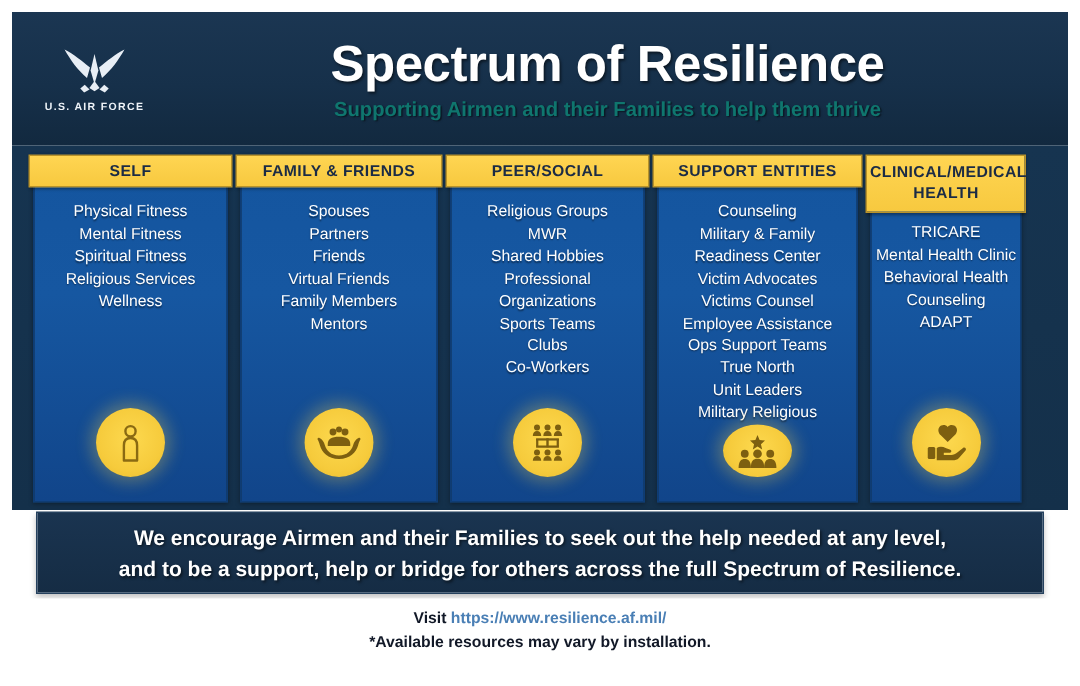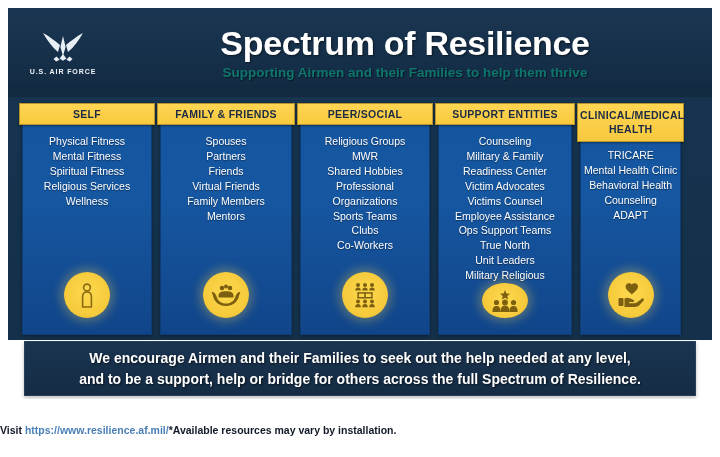--- a/index.html
+++ b/index.html
@@ -114,21 +114,21 @@
     display:flex;flex-direction:column;align-items:center;justify-content:center;
     color:#ffffff;font-size:14px;font-weight:bold;line-height:1.5;
     text-shadow:1px 1px 2px rgba(0,0,0,.6);
     box-shadow:0 2px 4px rgba(0,0,0,.25);
   }
 
   
   .footer{
     position:absolute;left:0;top:399px;width:720px;height:58px;
     background:#ffffff;color:#111827;
-    display:flex;flex-direction:row;align-items:center;justify-content:flex-start;
+    display:flex;flex-direction:column;align-items:center;justify-content:flex-start;
     padding-top:5px;box-sizing:border-box;
     font-size:10.5px;font-weight:bold;line-height:1.55;
   }
   .footer .line{white-space:nowrap;}
   .footer a, .footer .url{
     color:#4a7fb5;font-weight:bold;text-decoration:none;
   }
 </style>
 </head>
 <body>

